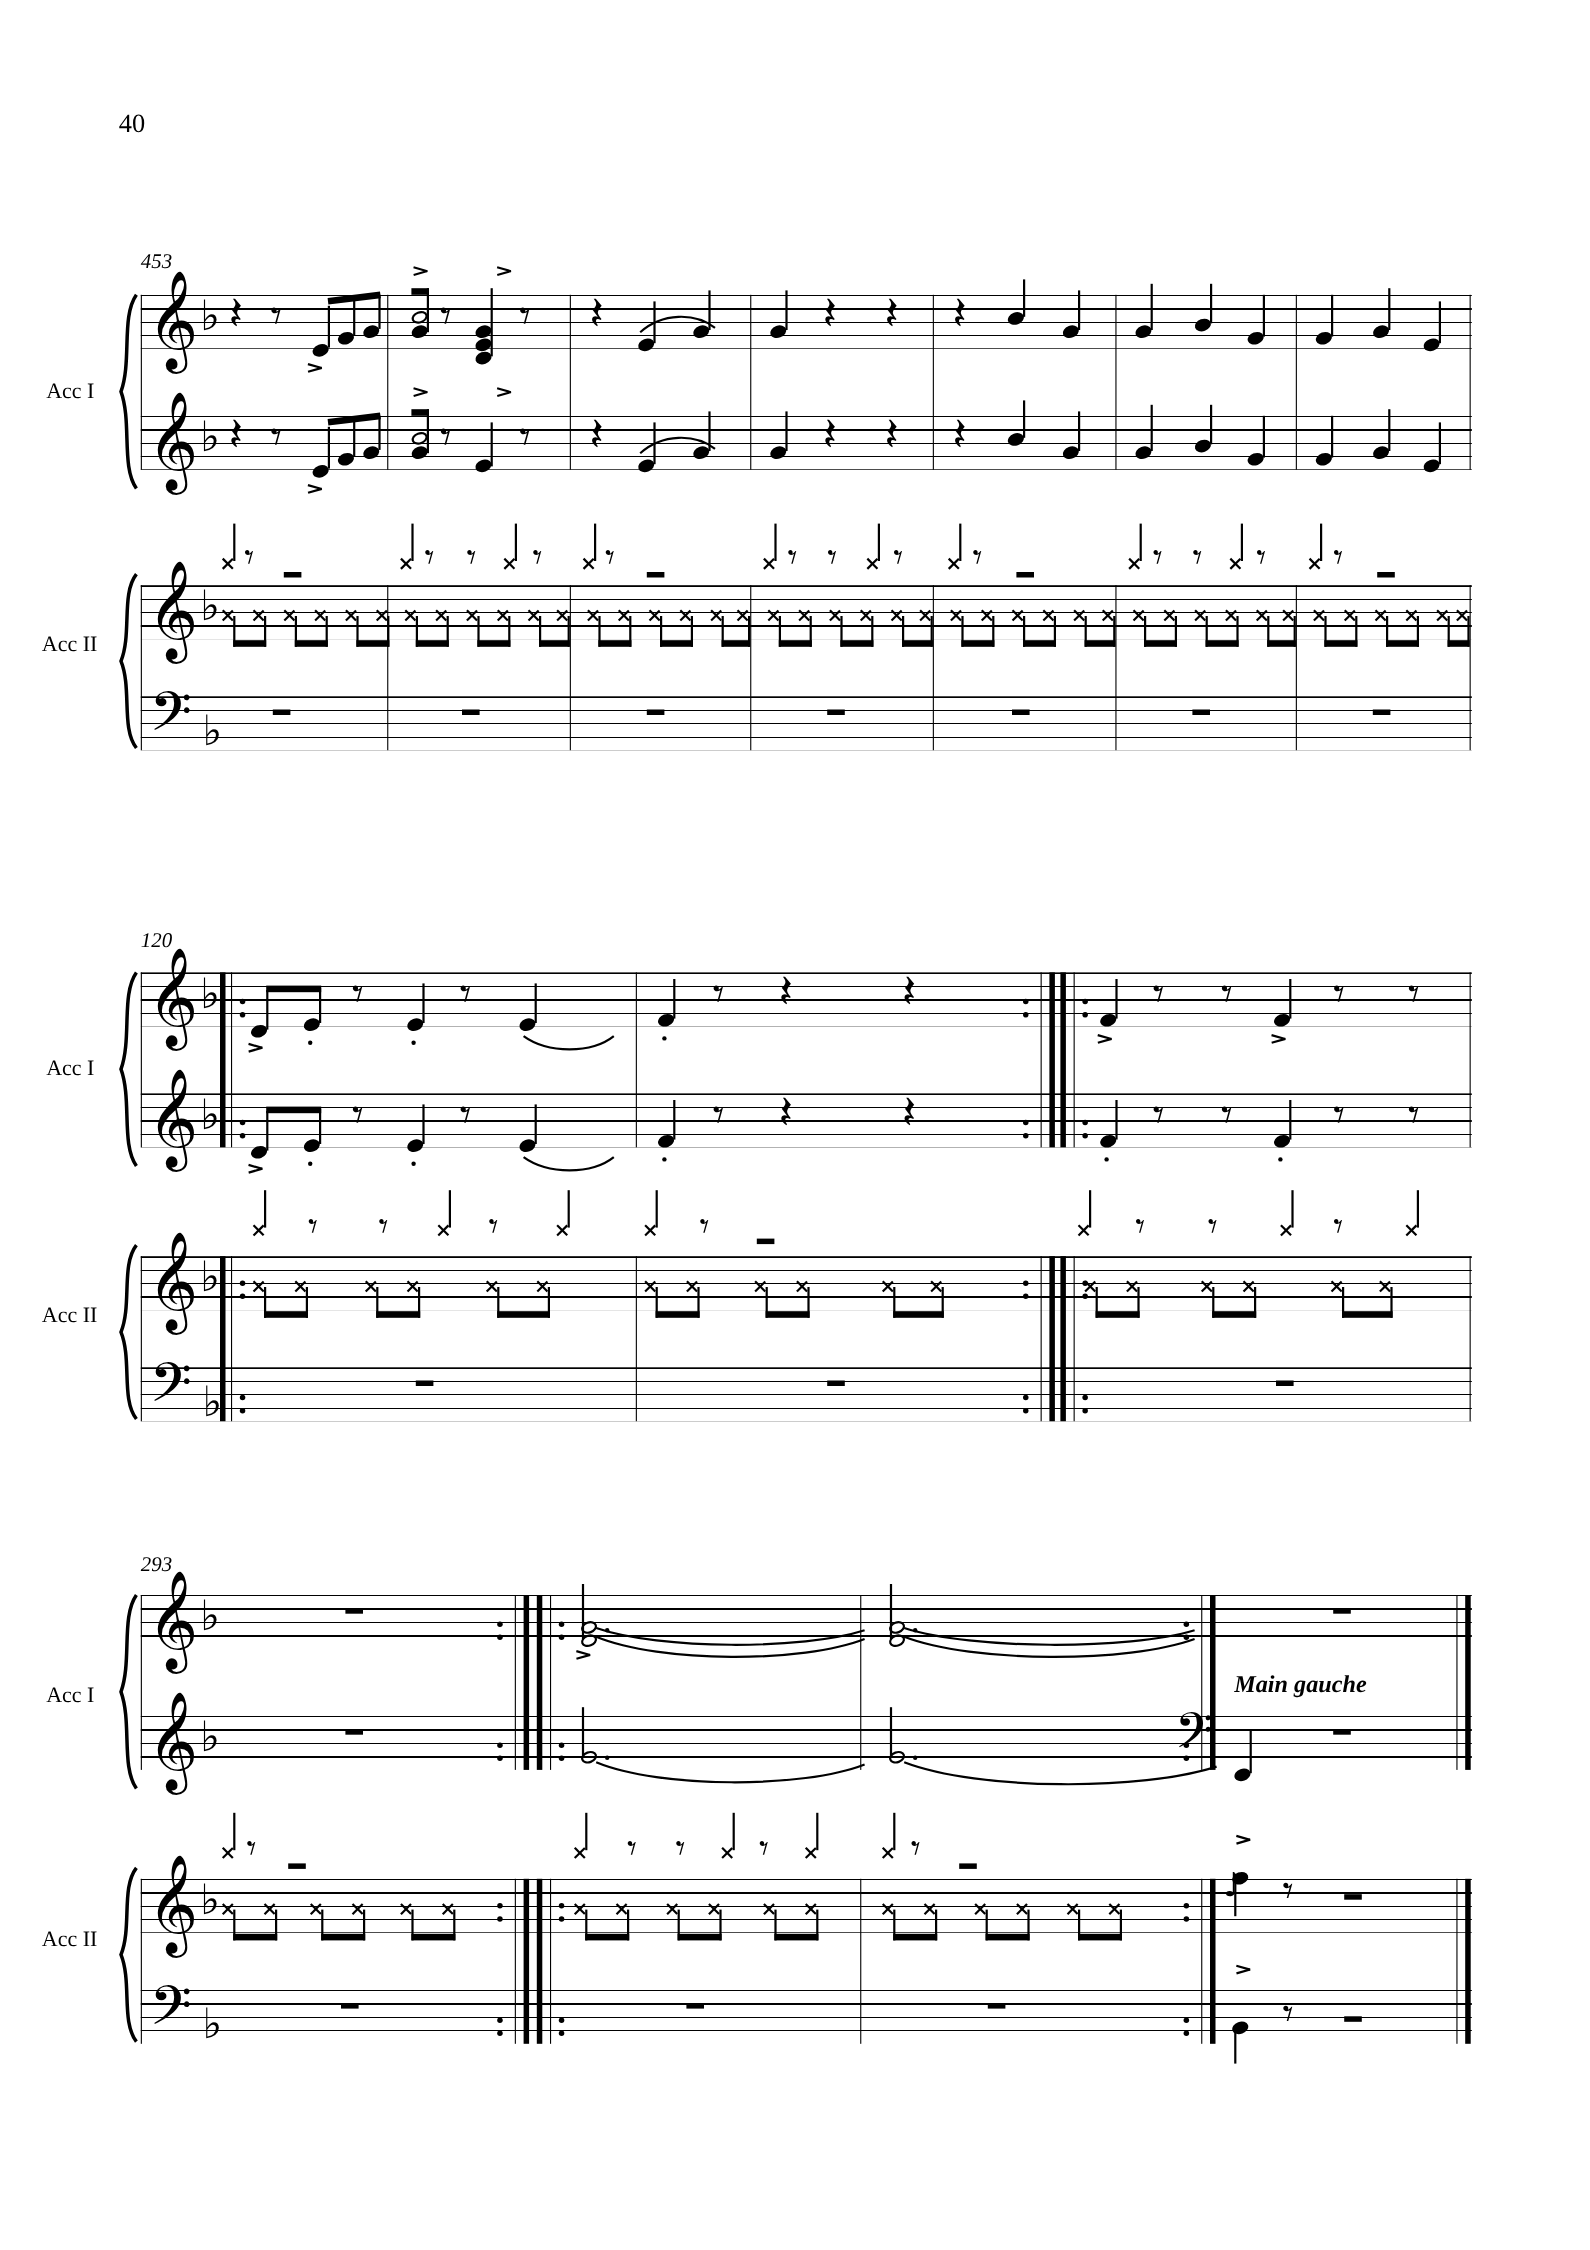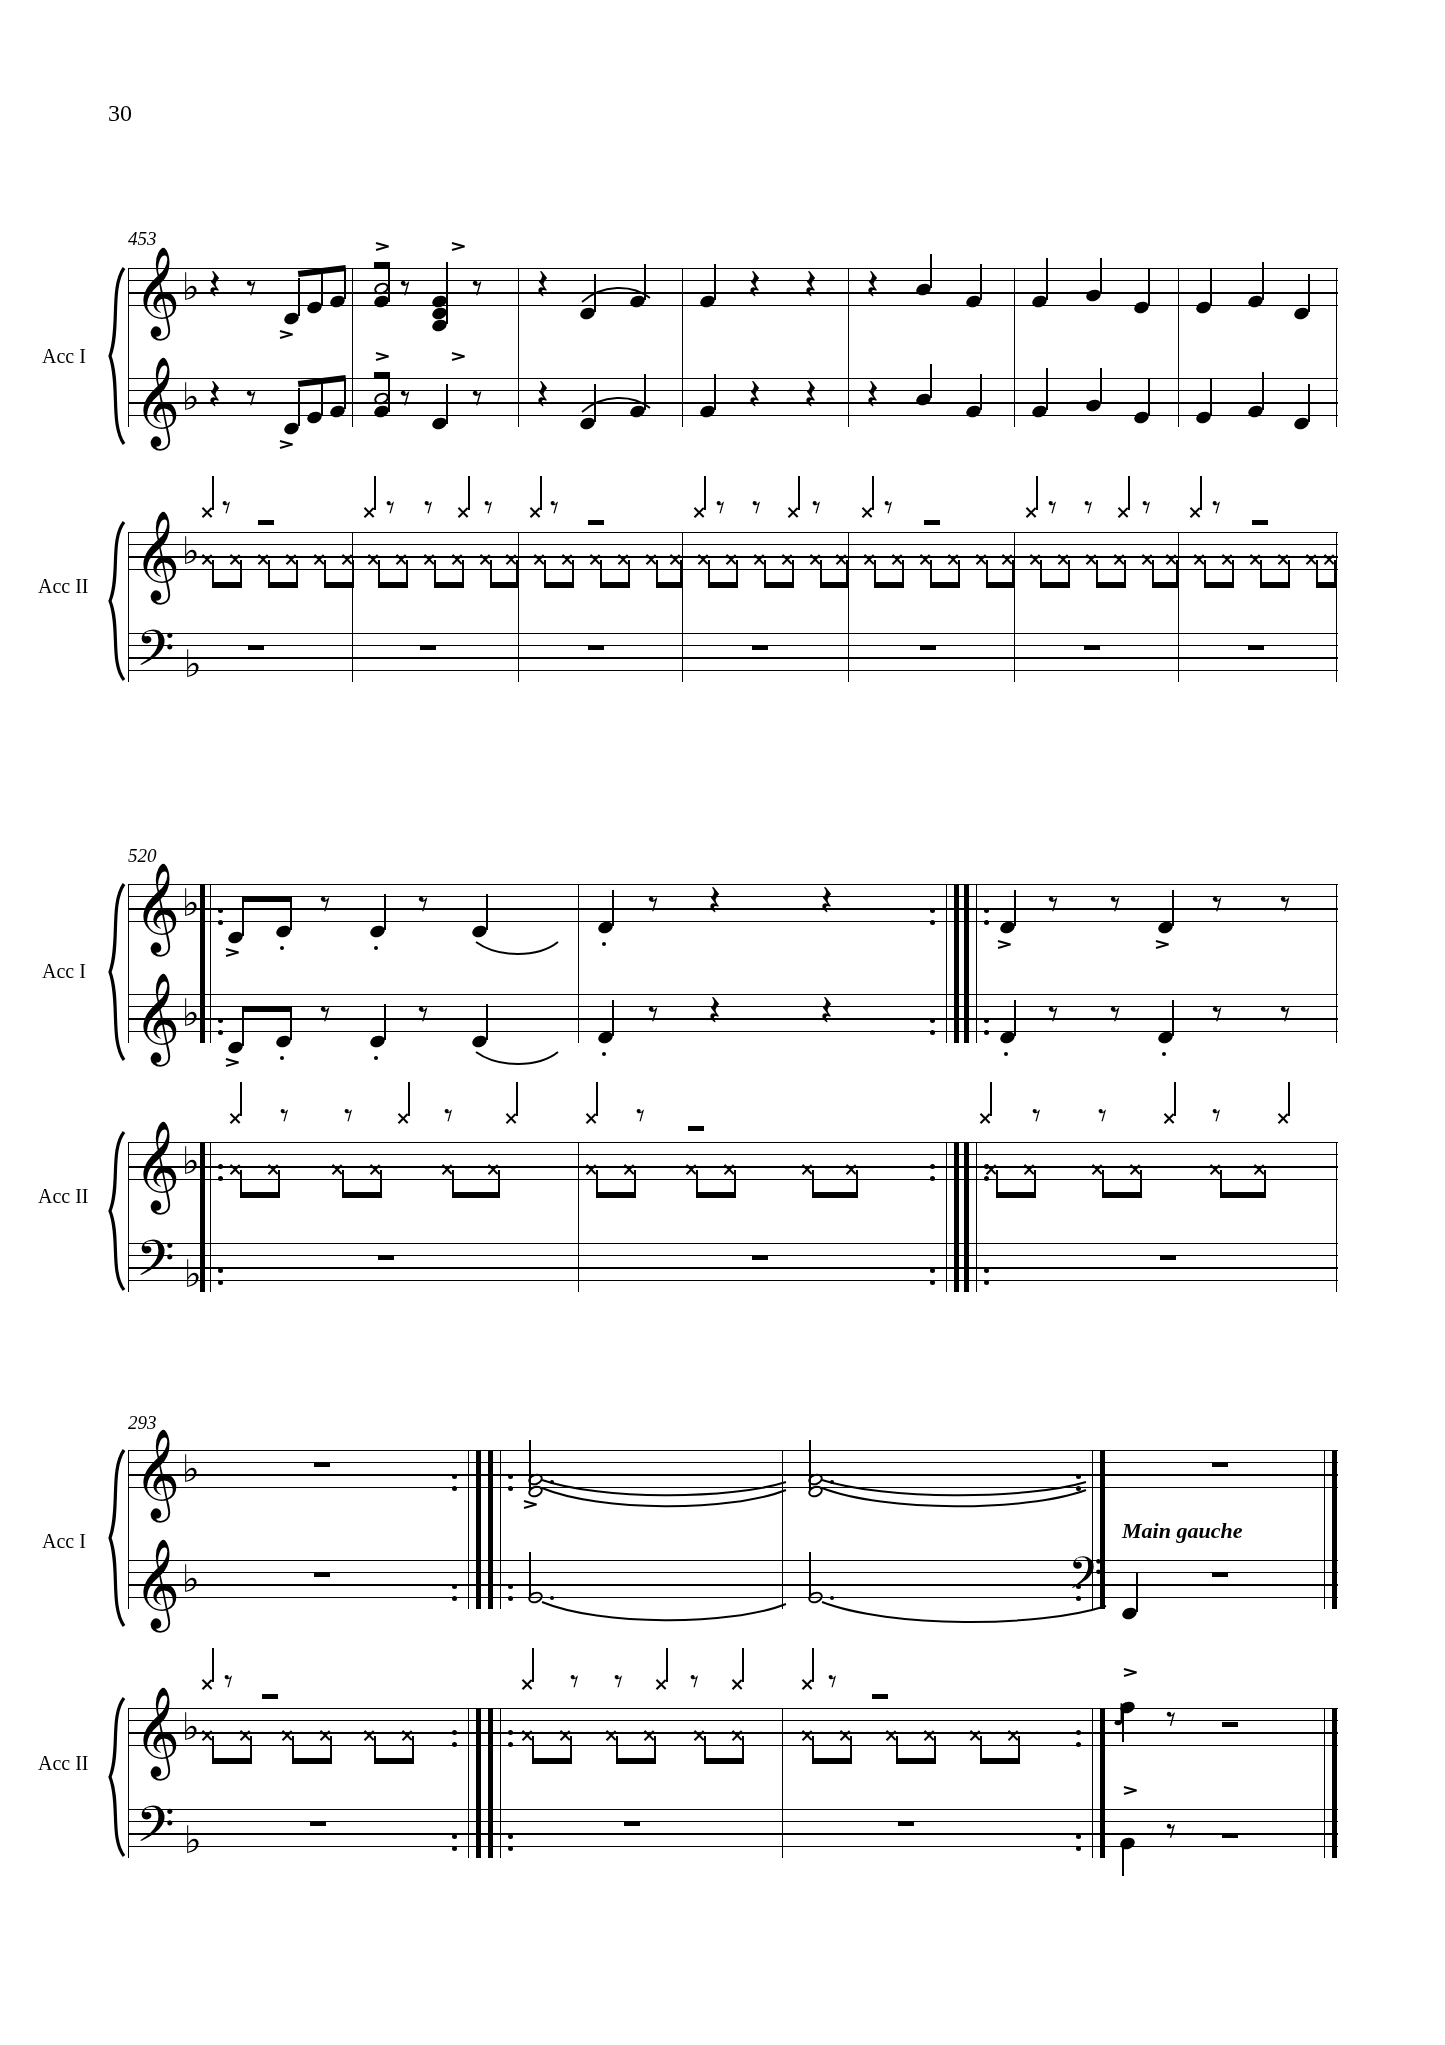--- a/index.html
+++ b/index.html
@@ -173,21 +173,21 @@
     width: 5px; height: 5px;
     border-radius: 50%;
     background: #000;
   }
 </style>
 </head>
 <body>
 
 <div class="page">
 
-  <div class="page-number">30</div>
+  <div class="page-number">40</div>
 
   <div class="system" style="top:0;left:0;width:1445px;height:600px;">
 
     <div class="measure-number" style="left:128px;top:228px;">453</div>
 
     <div class="inst-label" style="left:42px;top:345px;">Acc I</div>
     <div class="inst-label" style="left:38px;top:575px;">Acc II</div>
 
     <div class="brace" style="left:104px;top:266px;">
       <svg width="22" height="180" viewBox="0 0 22 180">
@@ -515,21 +515,21 @@
     <div class="rest-half" style="left:420px;top:645px;"></div>
     <div class="rest-half" style="left:588px;top:645px;"></div>
     <div class="rest-half" style="left:752px;top:645px;"></div>
     <div class="rest-half" style="left:920px;top:645px;"></div>
     <div class="rest-half" style="left:1084px;top:645px;"></div>
     <div class="rest-half" style="left:1248px;top:645px;"></div>
   </div>
 
   <div class="system" style="top:0;left:0;width:1445px;height:600px;">
 
-    <div class="measure-number" style="left:128px;top:845px;">520</div>
+    <div class="measure-number" style="left:128px;top:845px;">120</div>
 
     <div class="inst-label" style="left:42px;top:960px;">Acc I</div>
     <div class="inst-label" style="left:38px;top:1185px;">Acc II</div>
 
     <div class="brace" style="left:104px;top:882px;">
       <svg width="22" height="180" viewBox="0 0 22 180">
         <path d="M20 2 C6 22, 16 62, 6 90 C16 118, 6 158, 20 178" fill="none" stroke="#000" stroke-width="3.2"></path>
       </svg>
     </div>
     <div class="brace" style="left:104px;top:1130px;">

